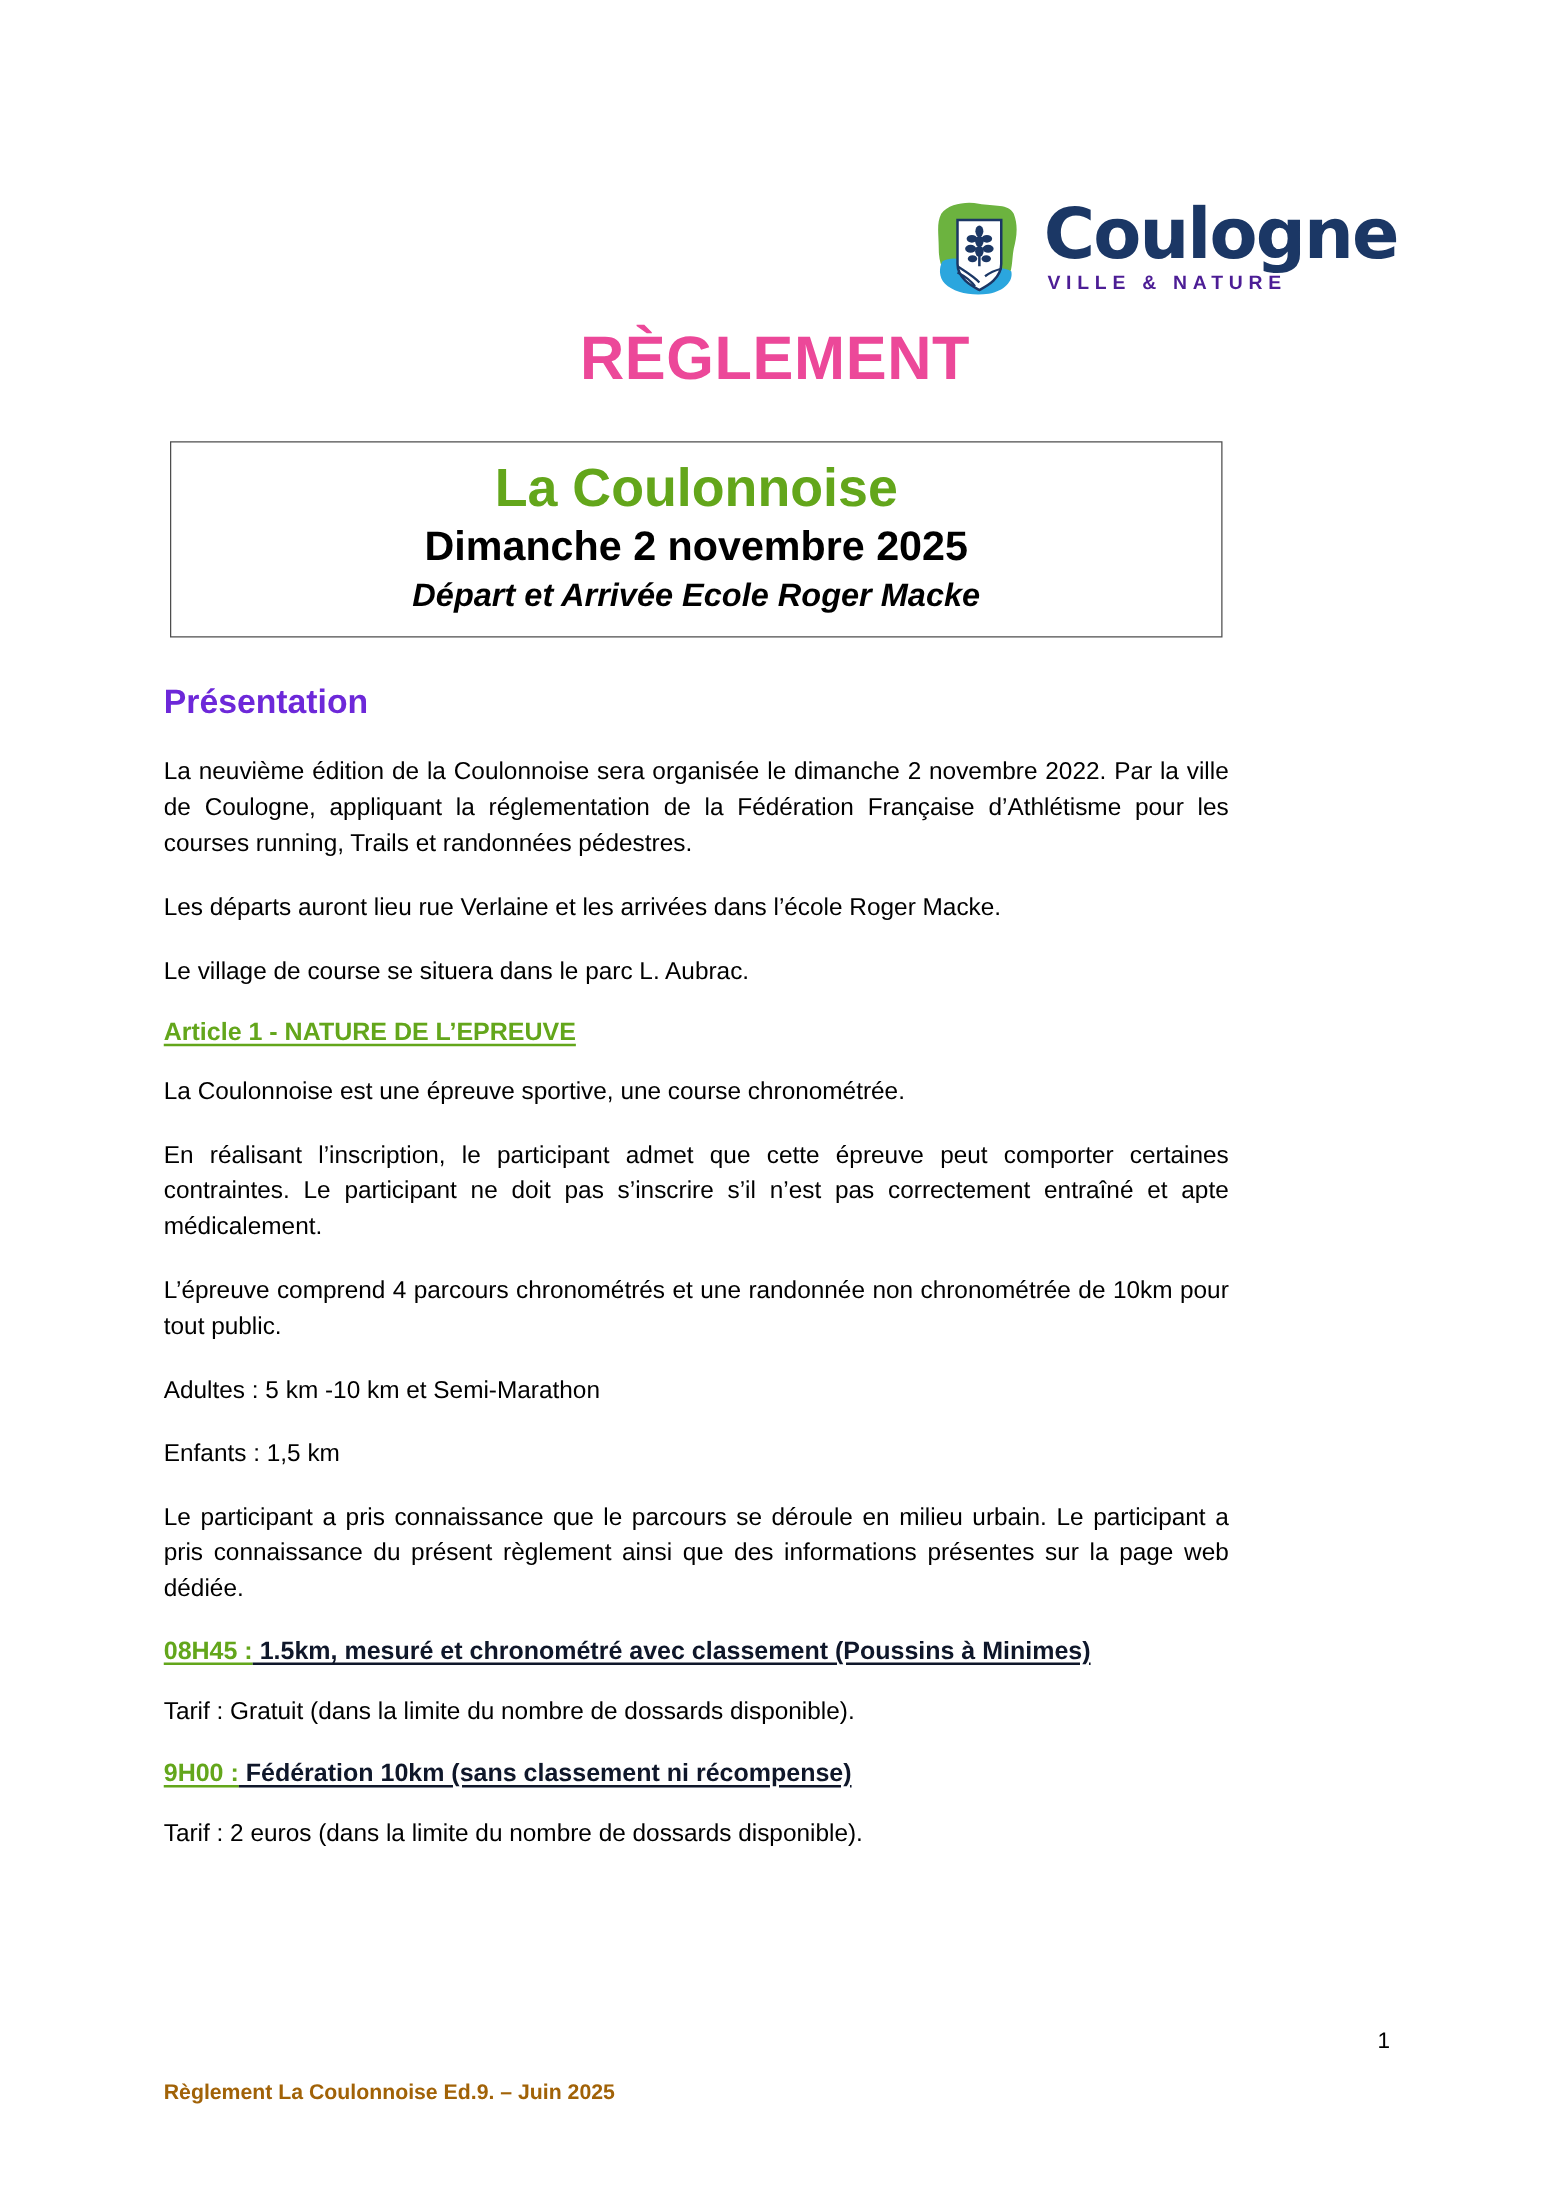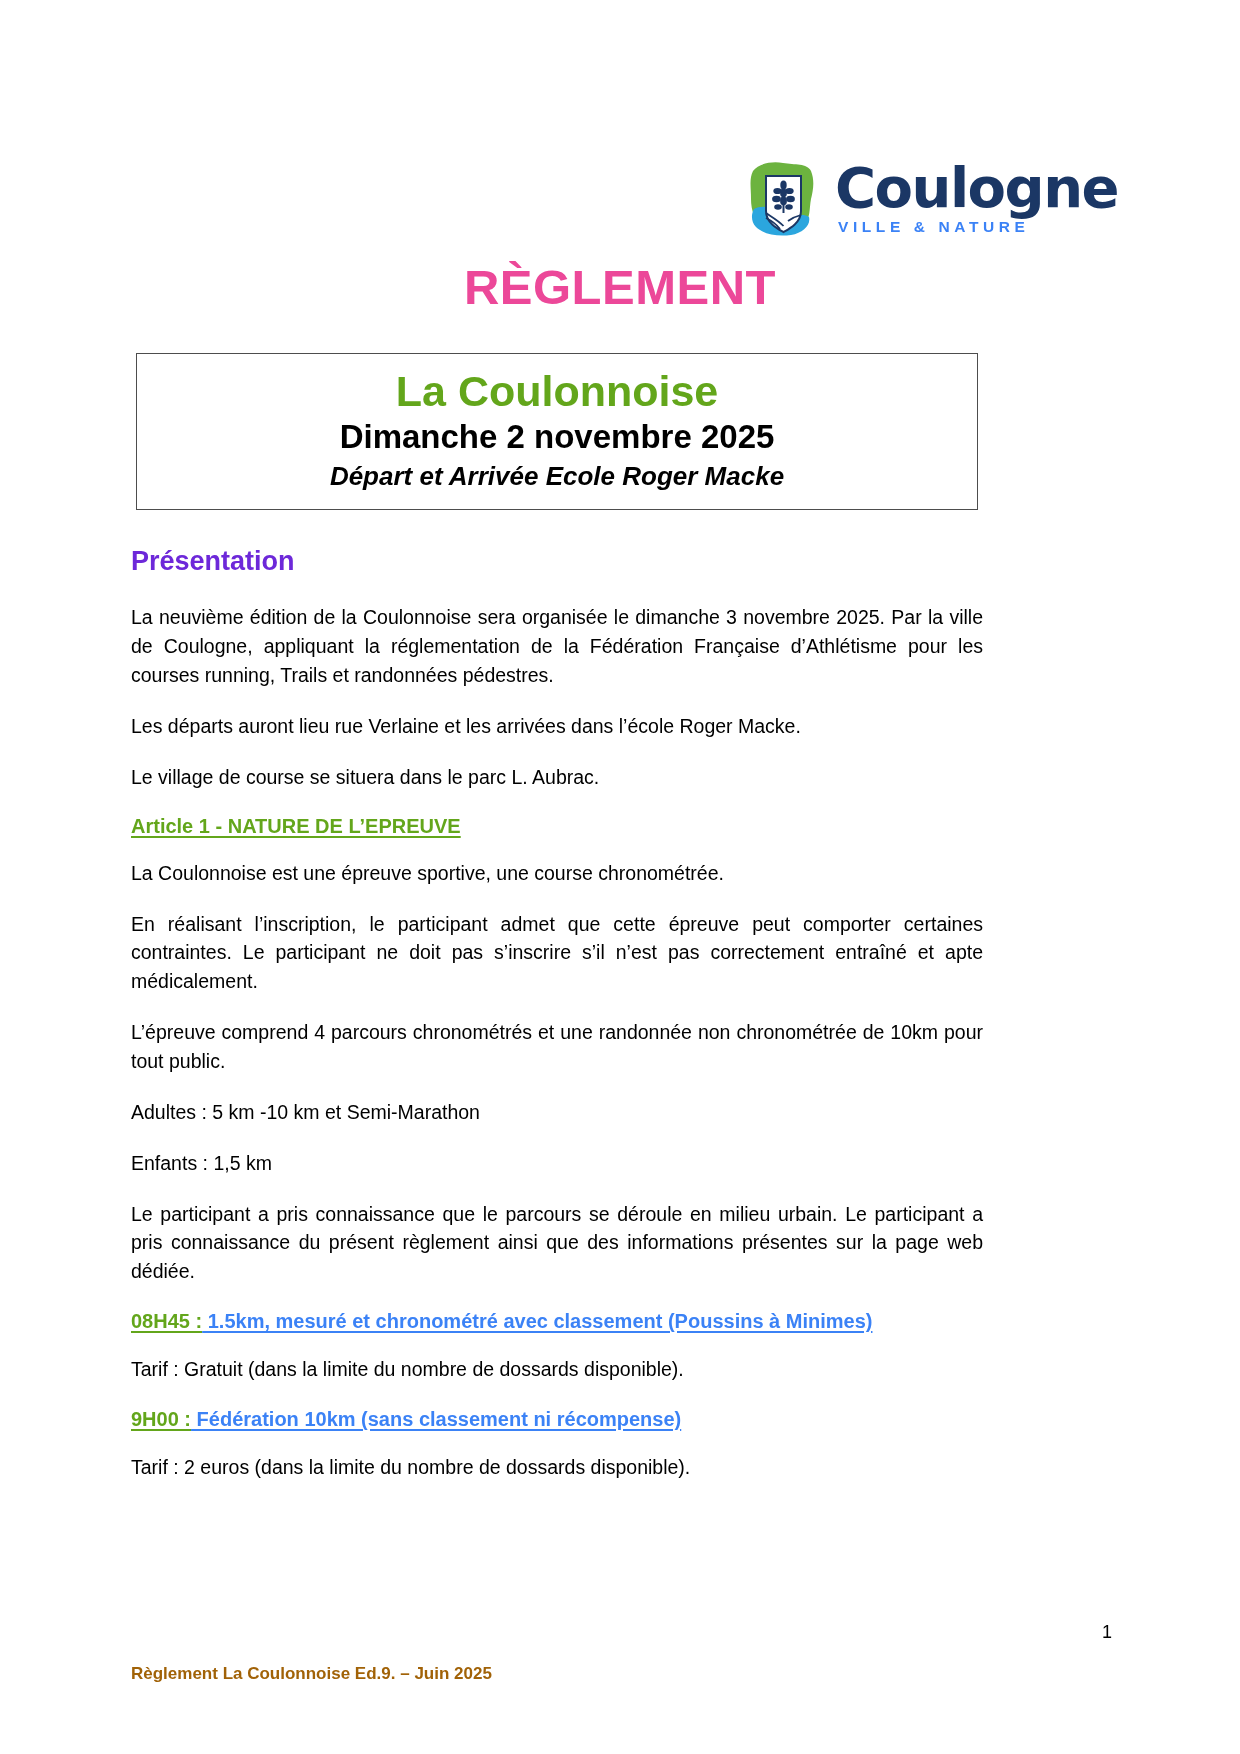--- a/index.html
+++ b/index.html
@@ -53,21 +53,21 @@
     font-weight: bold;
     letter-spacing: -1.5px;
     color: #1b3765;
     line-height: 0.98;
   }
   .logo-sub {
     font-family: "Liberation Sans", sans-serif;
     font-size: 15.5px;
     font-weight: bold;
     letter-spacing: 4.6px;
-    color: #3b82f6;
+    color: #4c1d95;
     margin-top: 3px;
     margin-left: 3px;
   }
 
   
   .doc-title {
     position: absolute;
     top: 232px;
     left: 0;
     width: 1240px;
@@ -151,21 +151,21 @@
     font-weight: bold;
     margin: 0 0 21px 0;
     line-height: 1.3;
   }
   .event-line .time {
     color: #63a61b;
     text-decoration: underline;
     text-underline-offset: 3px;
   }
   .event-line .desc {
-    color: #3b82f6;
+    color: #0f172a;
     text-decoration: underline;
     text-underline-offset: 3px;
   }
 
   
   .page-number {
     position: absolute;
     top: 1595px;
     right: 128px;
     font-size: 18px;
@@ -230,21 +230,21 @@
   <div class="title-box">
     <div class="tb-line1">La Coulonnoise</div>
     <div class="tb-line2">Dimanche 2 novembre 2025</div>
     <div class="tb-line3">Départ et Arrivée Ecole Roger Macke</div>
   </div>
 
   <div class="content">
 
     <h2 class="section-head">Présentation</h2>
 
-    <p class="body justify">La neuvième édition de la Coulonnoise sera organisée le dimanche 3 novembre 2025. Par la ville de Coulogne, appliquant la réglementation de la Fédération Française d’Athlétisme pour les courses running, Trails et randonnées pédestres.</p>
+    <p class="body justify">La neuvième édition de la Coulonnoise sera organisée le dimanche 2 novembre 2022. Par la ville de Coulogne, appliquant la réglementation de la Fédération Française d’Athlétisme pour les courses running, Trails et randonnées pédestres.</p>
     <p class="body">Les départs auront lieu rue Verlaine et les arrivées dans l’école Roger Macke.</p>
     <p class="body">Le village de course se situera dans le parc L. Aubrac.</p>
 
     <h3 class="article-head">Article 1 - NATURE DE L’EPREUVE</h3>
 
     <p class="body">La Coulonnoise est une épreuve sportive, une course chronométrée.</p>
     <p class="body justify">En réalisant l’inscription, le participant admet que cette épreuve peut comporter certaines contraintes. Le participant ne doit pas s’inscrire s’il n’est pas correctement entraîné et apte médicalement.</p>
     <p class="body justify">L’épreuve comprend 4 parcours chronométrés et une randonnée non chronométrée de 10km pour tout public.</p>
     <p class="body">Adultes : 5 km -10 km et Semi-Marathon</p>
     <p class="body">Enfants : 1,5 km</p>

